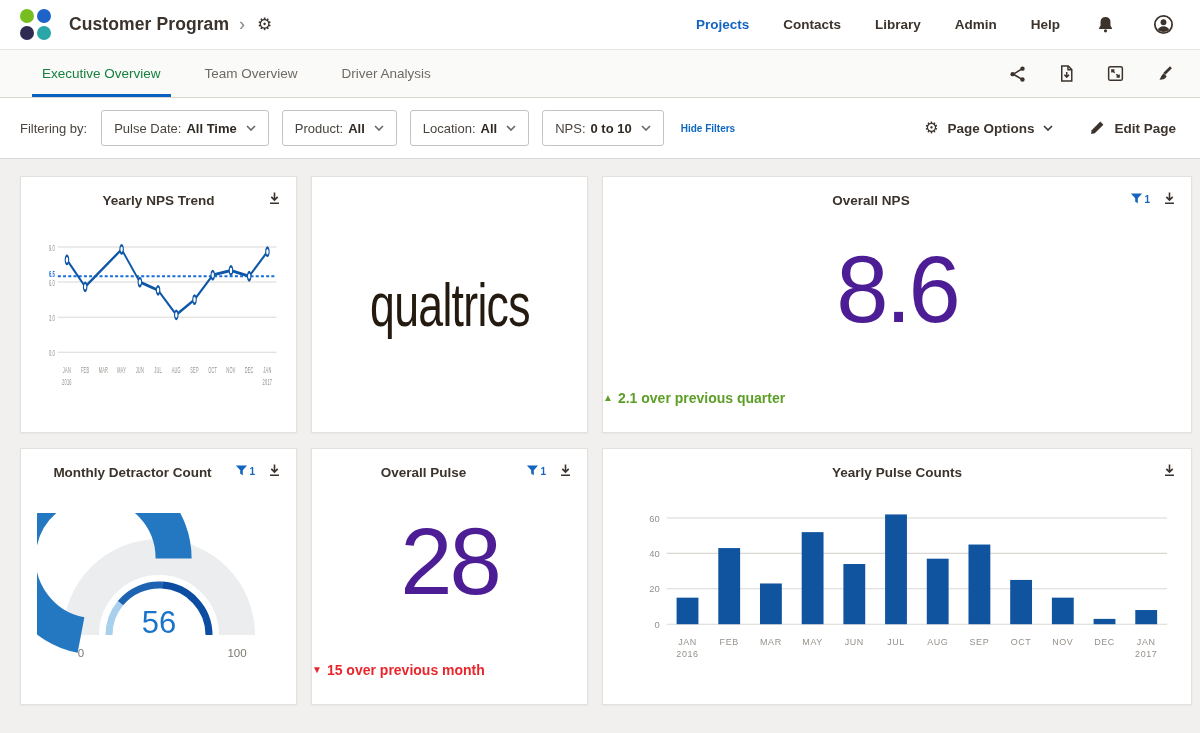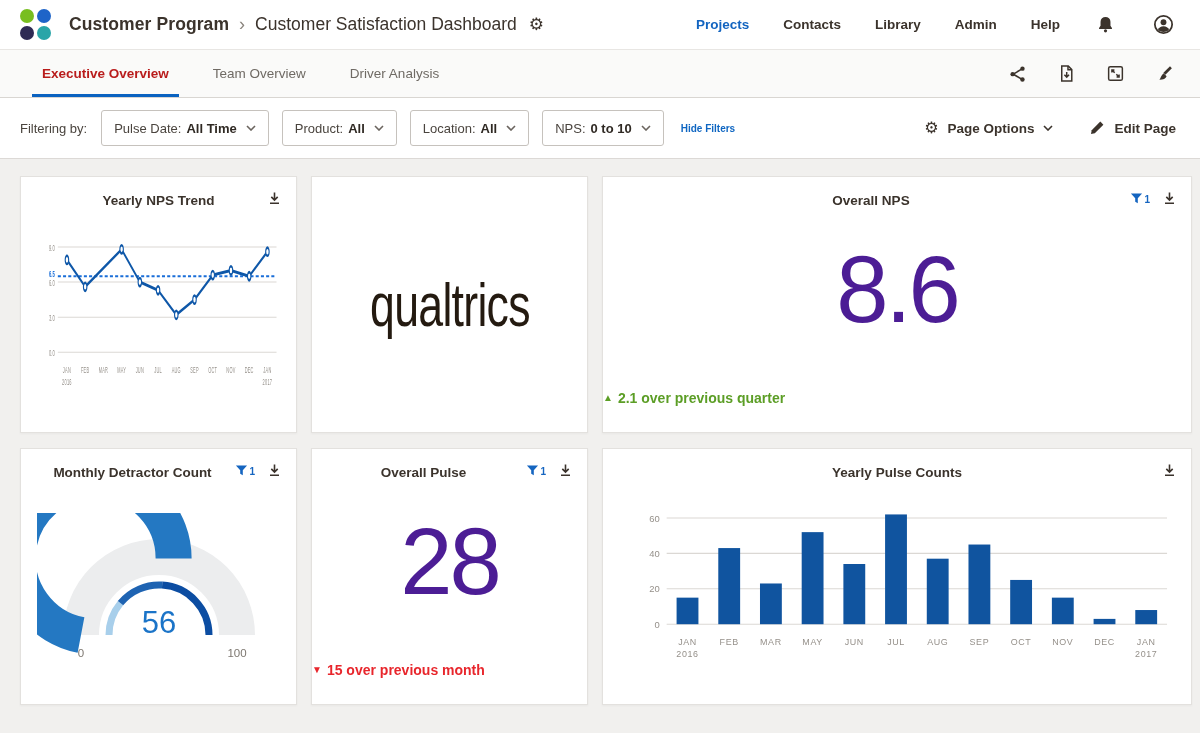--- a/index.html
+++ b/index.html
@@ -17,21 +17,21 @@
   .crumb .gear-btn { cursor:pointer; font-size:17px; line-height:1; margin-left:2px; color:#3b332c; }
   .main-nav { margin-left:auto; display:flex; align-items:center; gap:34px; font-size:13.5px; font-weight:700; }
   .main-nav a { text-decoration:none; color:#3b332c; cursor:pointer; }
   .main-nav a.active { color:#1264c0; }
   .icon-btn { background:none; border:none; cursor:pointer; display:flex; align-items:center; justify-content:center; padding:2px; }
 
   
   .tabbar { height:48px; background:#fafaf9; border-bottom:1px solid #d9d6d2; display:flex; align-items:stretch; padding:0 24px; }
   .tabs { display:flex; gap:8px; }
   .tab { display:flex; align-items:center; padding:0 18px; font-size:13.5px; color:#6f6a64; cursor:pointer; position:relative; }
-  .tab.active { color:#b91c1c; font-weight:700; }
+  .tab.active { color:#15803d; font-weight:400; }
   .tab.active::after { content:""; position:absolute; left:8px; right:8px; bottom:0; height:3px; background:#0a62c0; }
   .tab-icons { margin-left:auto; display:flex; align-items:center; gap:26px; }
 
   
   .filterbar { height:61px; background:#fff; border-bottom:1px solid #dcd9d6; display:flex; align-items:center; padding:0 24px 0 20px; }
   .filter-label { font-size:13px; color:#4a443e; margin-right:14px; }
   .chip { display:flex; align-items:center; gap:9px; border:1px solid #c6c2bd; border-radius:3px; background:#fff; height:36px; padding:0 12px; margin-right:13px; font-size:13px; cursor:pointer; }
   .chip .pfx { color:#4a443e; }
   .chip .val { font-weight:700; color:#2f2923; margin-left:-4px; }
   .link { color:#0f66c2; font-size:10px; font-weight:700; cursor:pointer; text-decoration:none; margin-left:4px; }
@@ -69,21 +69,20 @@
 <header class="app-header">
   <div class="brand-logo">
     <i id="dot-g" style="background: rgb(120, 190, 32);"></i>
     <i id="dot-b" style="background: rgb(30, 100, 200);"></i>
     <i id="dot-n" style="background: rgb(46, 42, 84);"></i>
     <i id="dot-t" style="background: rgb(42, 165, 168);"></i>
   </div>
   <div class="crumb">
     <span class="prog">Customer Program</span>
     <span class="sep">›</span>
-    <span class="page">Customer Satisfaction Dashboard</span>
     <span class="gear-btn glyph">⚙</span>
   </div>
   <nav class="main-nav">
     <a class="active">Projects</a>
     <a>Contacts</a>
     <a>Library</a>
     <a>Admin</a>
     <a>Help</a>
     <button class="icon-btn">
       <svg width="19" height="19" viewBox="0 0 18 18">

